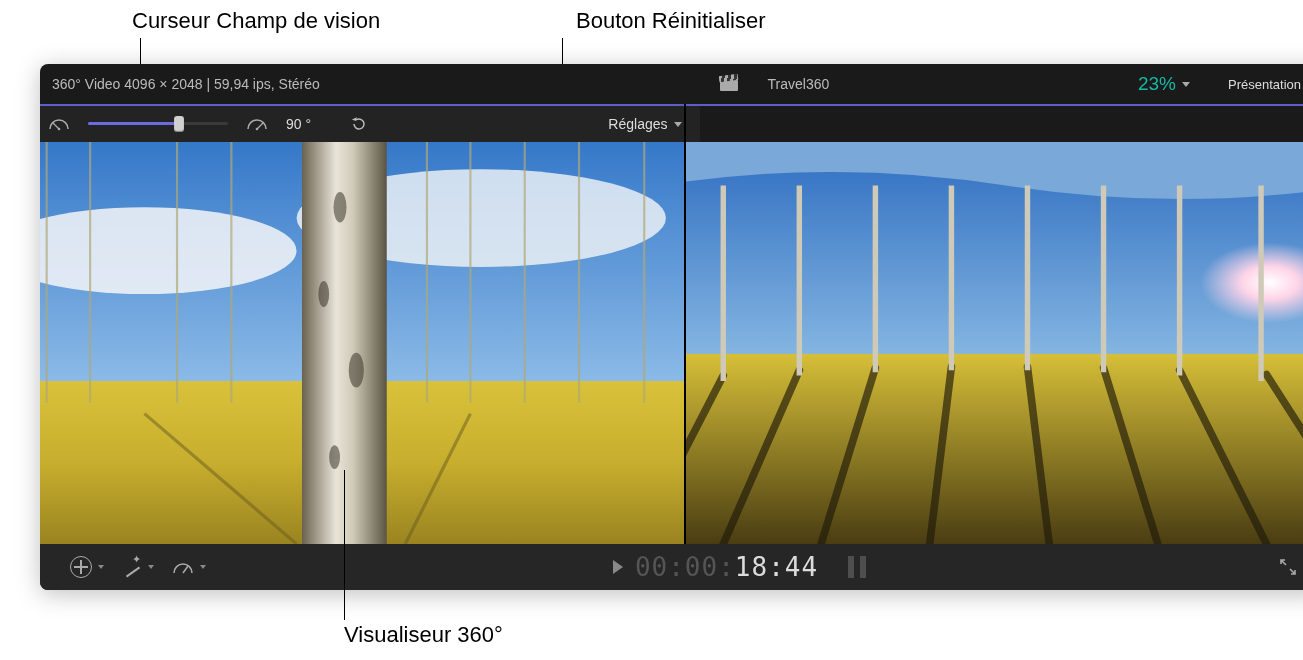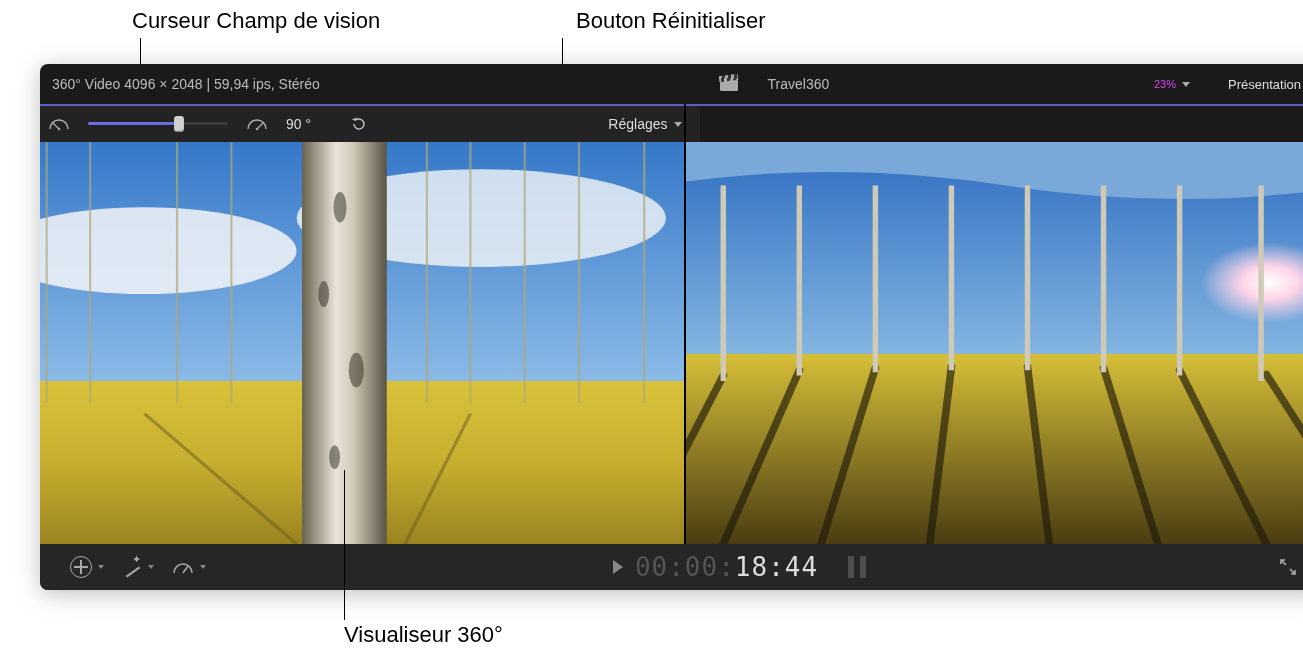--- a/index.html
+++ b/index.html
@@ -18,21 +18,21 @@
   .header-left{flex:0 0 50%;}
   .header-right{flex:1;justify-content:center;gap:20px;position:relative;}
   .divider{position:absolute;left:50%;top:40px;bottom:46px;width:2px;background:#000;}
 
   .clap{width:18px;height:14px;position:relative;flex:0 0 18px;margin-right:10px;}
   .clap::before{content:"";position:absolute;inset:0;top:3px;background:#aaa;border-radius:1px;}
   .clap::after{content:"";position:absolute;left:-1px;top:-2px;width:19px;height:6px;
     background:repeating-linear-gradient(105deg,#aaa 0 3px,#333 3px 6px);transform:rotate(-8deg);}
 
   .hdr-spacer{flex:1;}
-  .zoom{color:#d946ef;font-size:11px;display:flex;align-items:center;gap:6px;}
+  .zoom{color:#14b8a6;font-size:19px;display:flex;align-items:center;gap:6px;}
   .chev{width:0;height:0;border-left:4px solid transparent;border-right:4px solid transparent;border-top:5px solid #aaa;}
   .pres{color:#ddd;font-size:13px;display:flex;align-items:center;gap:6px;margin-left:18px;}
 
   .accent-line{height:2px;width:100%;background:#5b5fc7;}
 
   .toolbar{display:flex;align-items:center;height:36px;padding:0 8px;gap:10px;background:#232323;}
   .tl-left{display:flex;align-items:center;gap:18px;flex:1;}
   .tl-right{display:flex;}
 
   .gauge{width:22px;height:14px;position:relative;flex:0 0 22px;}

